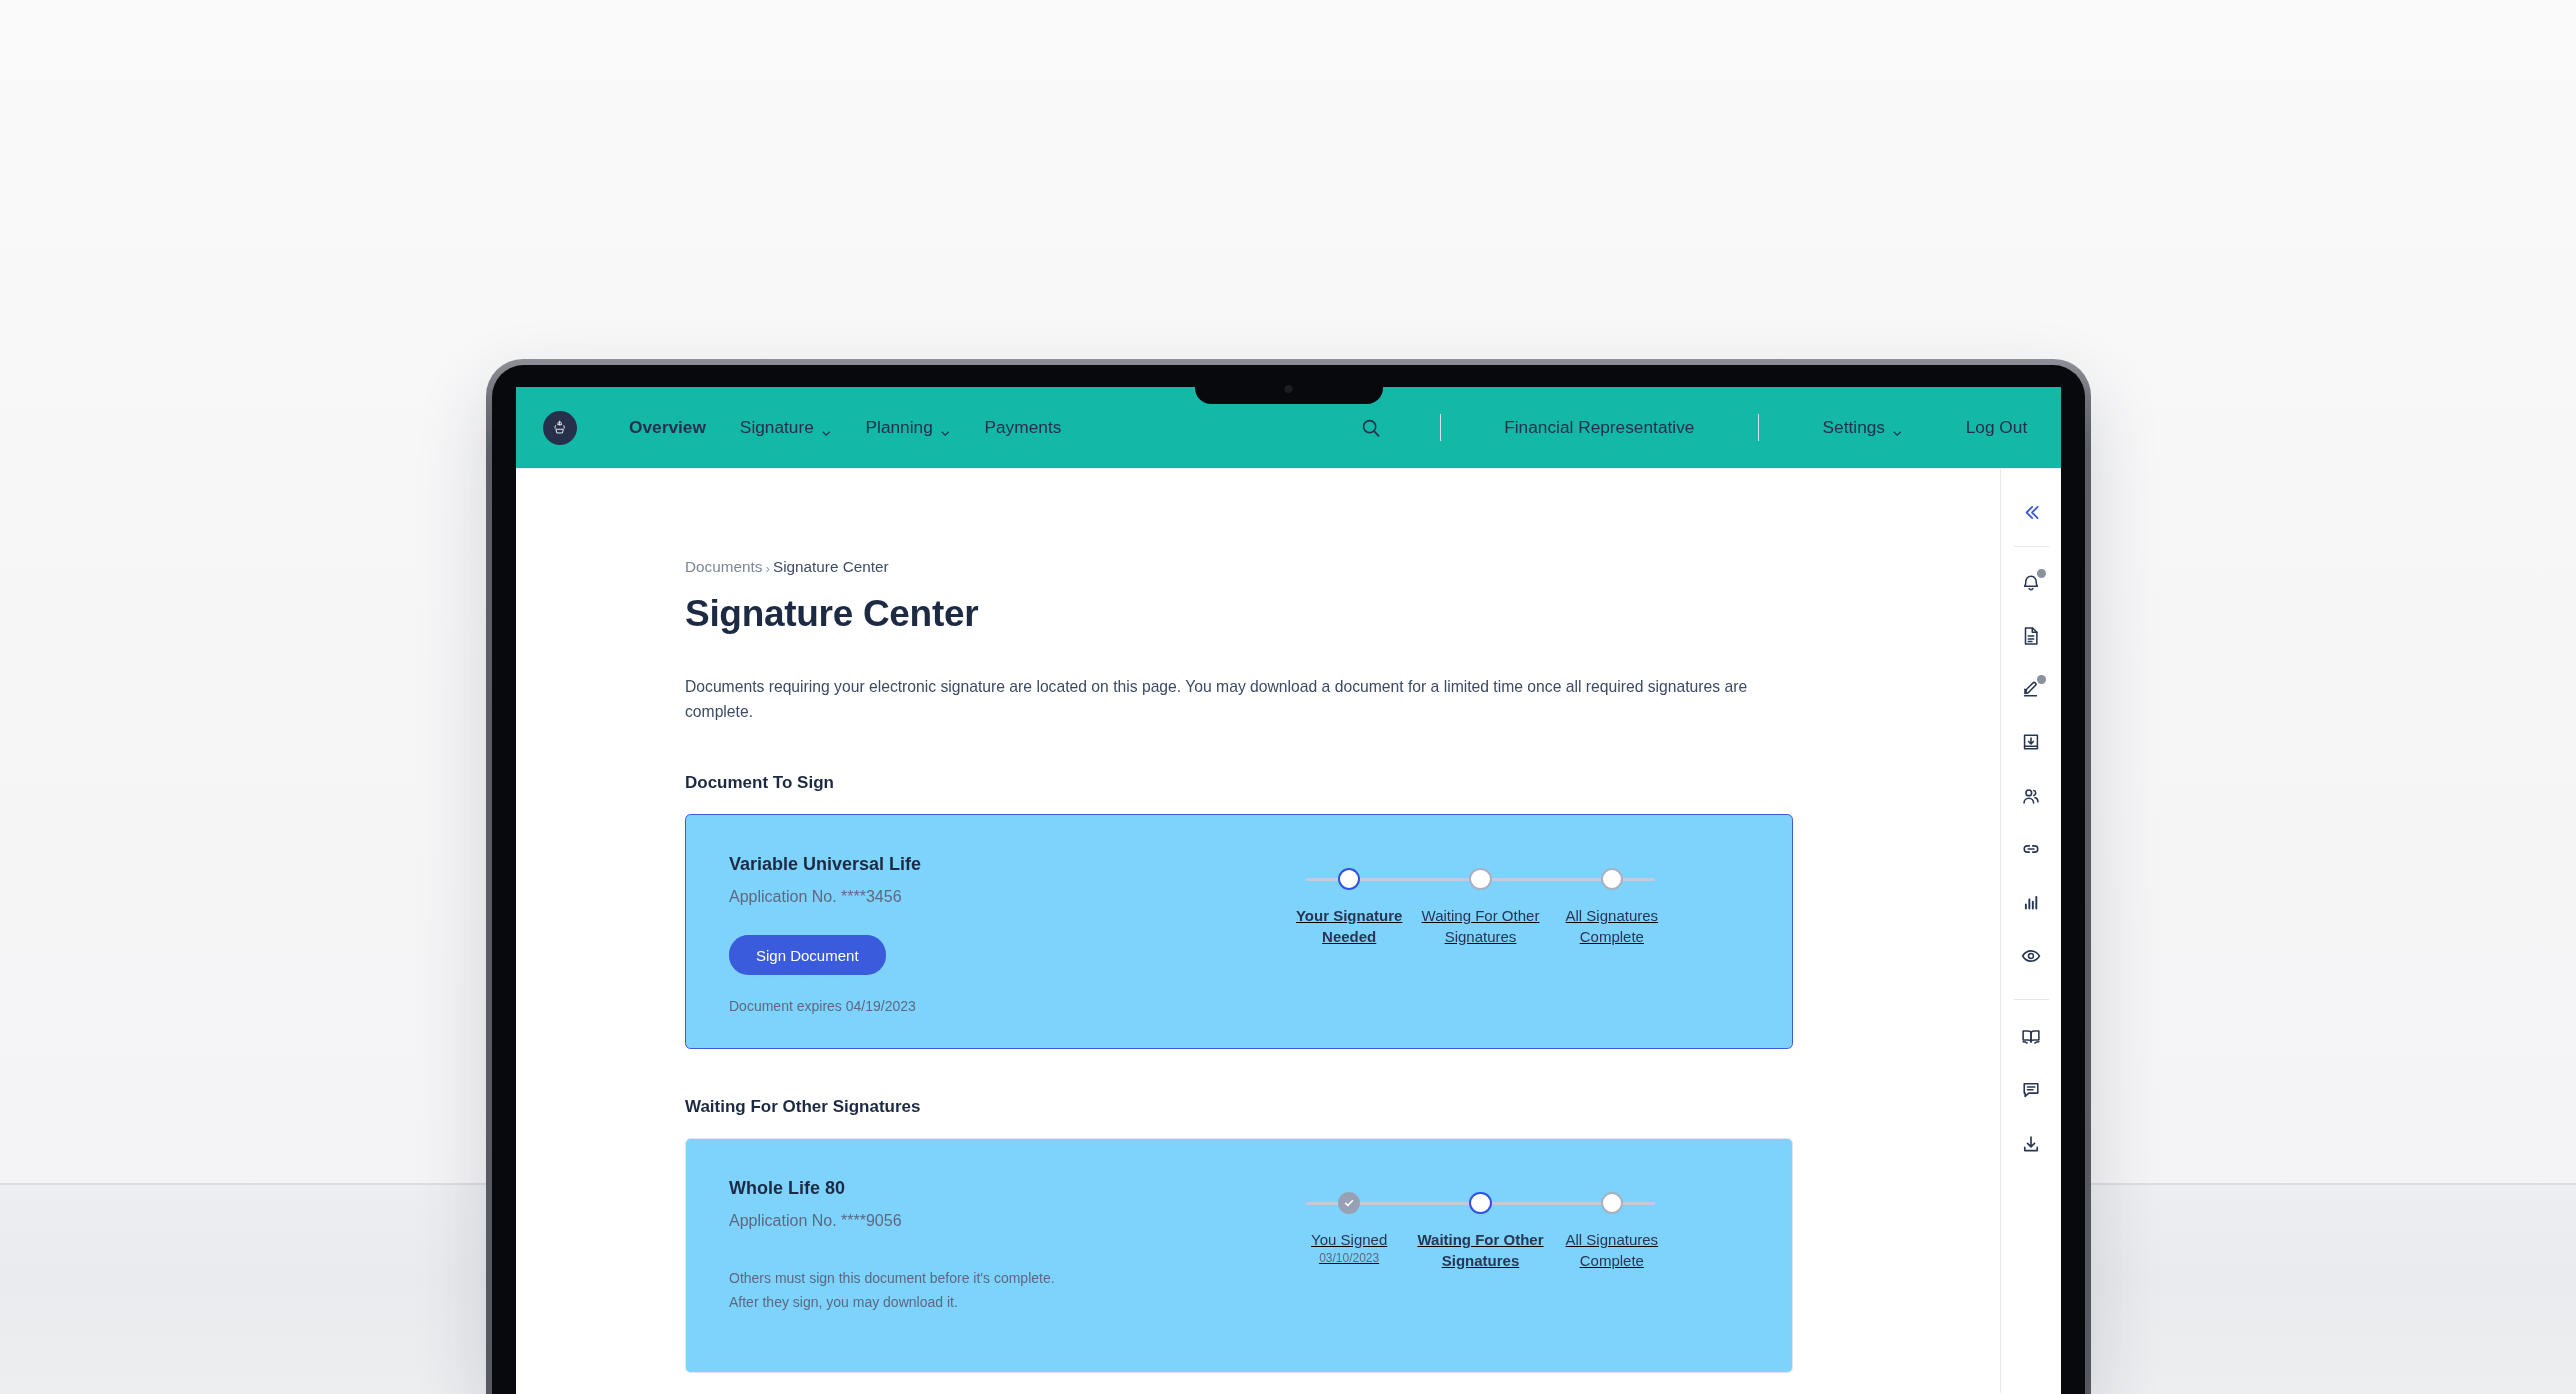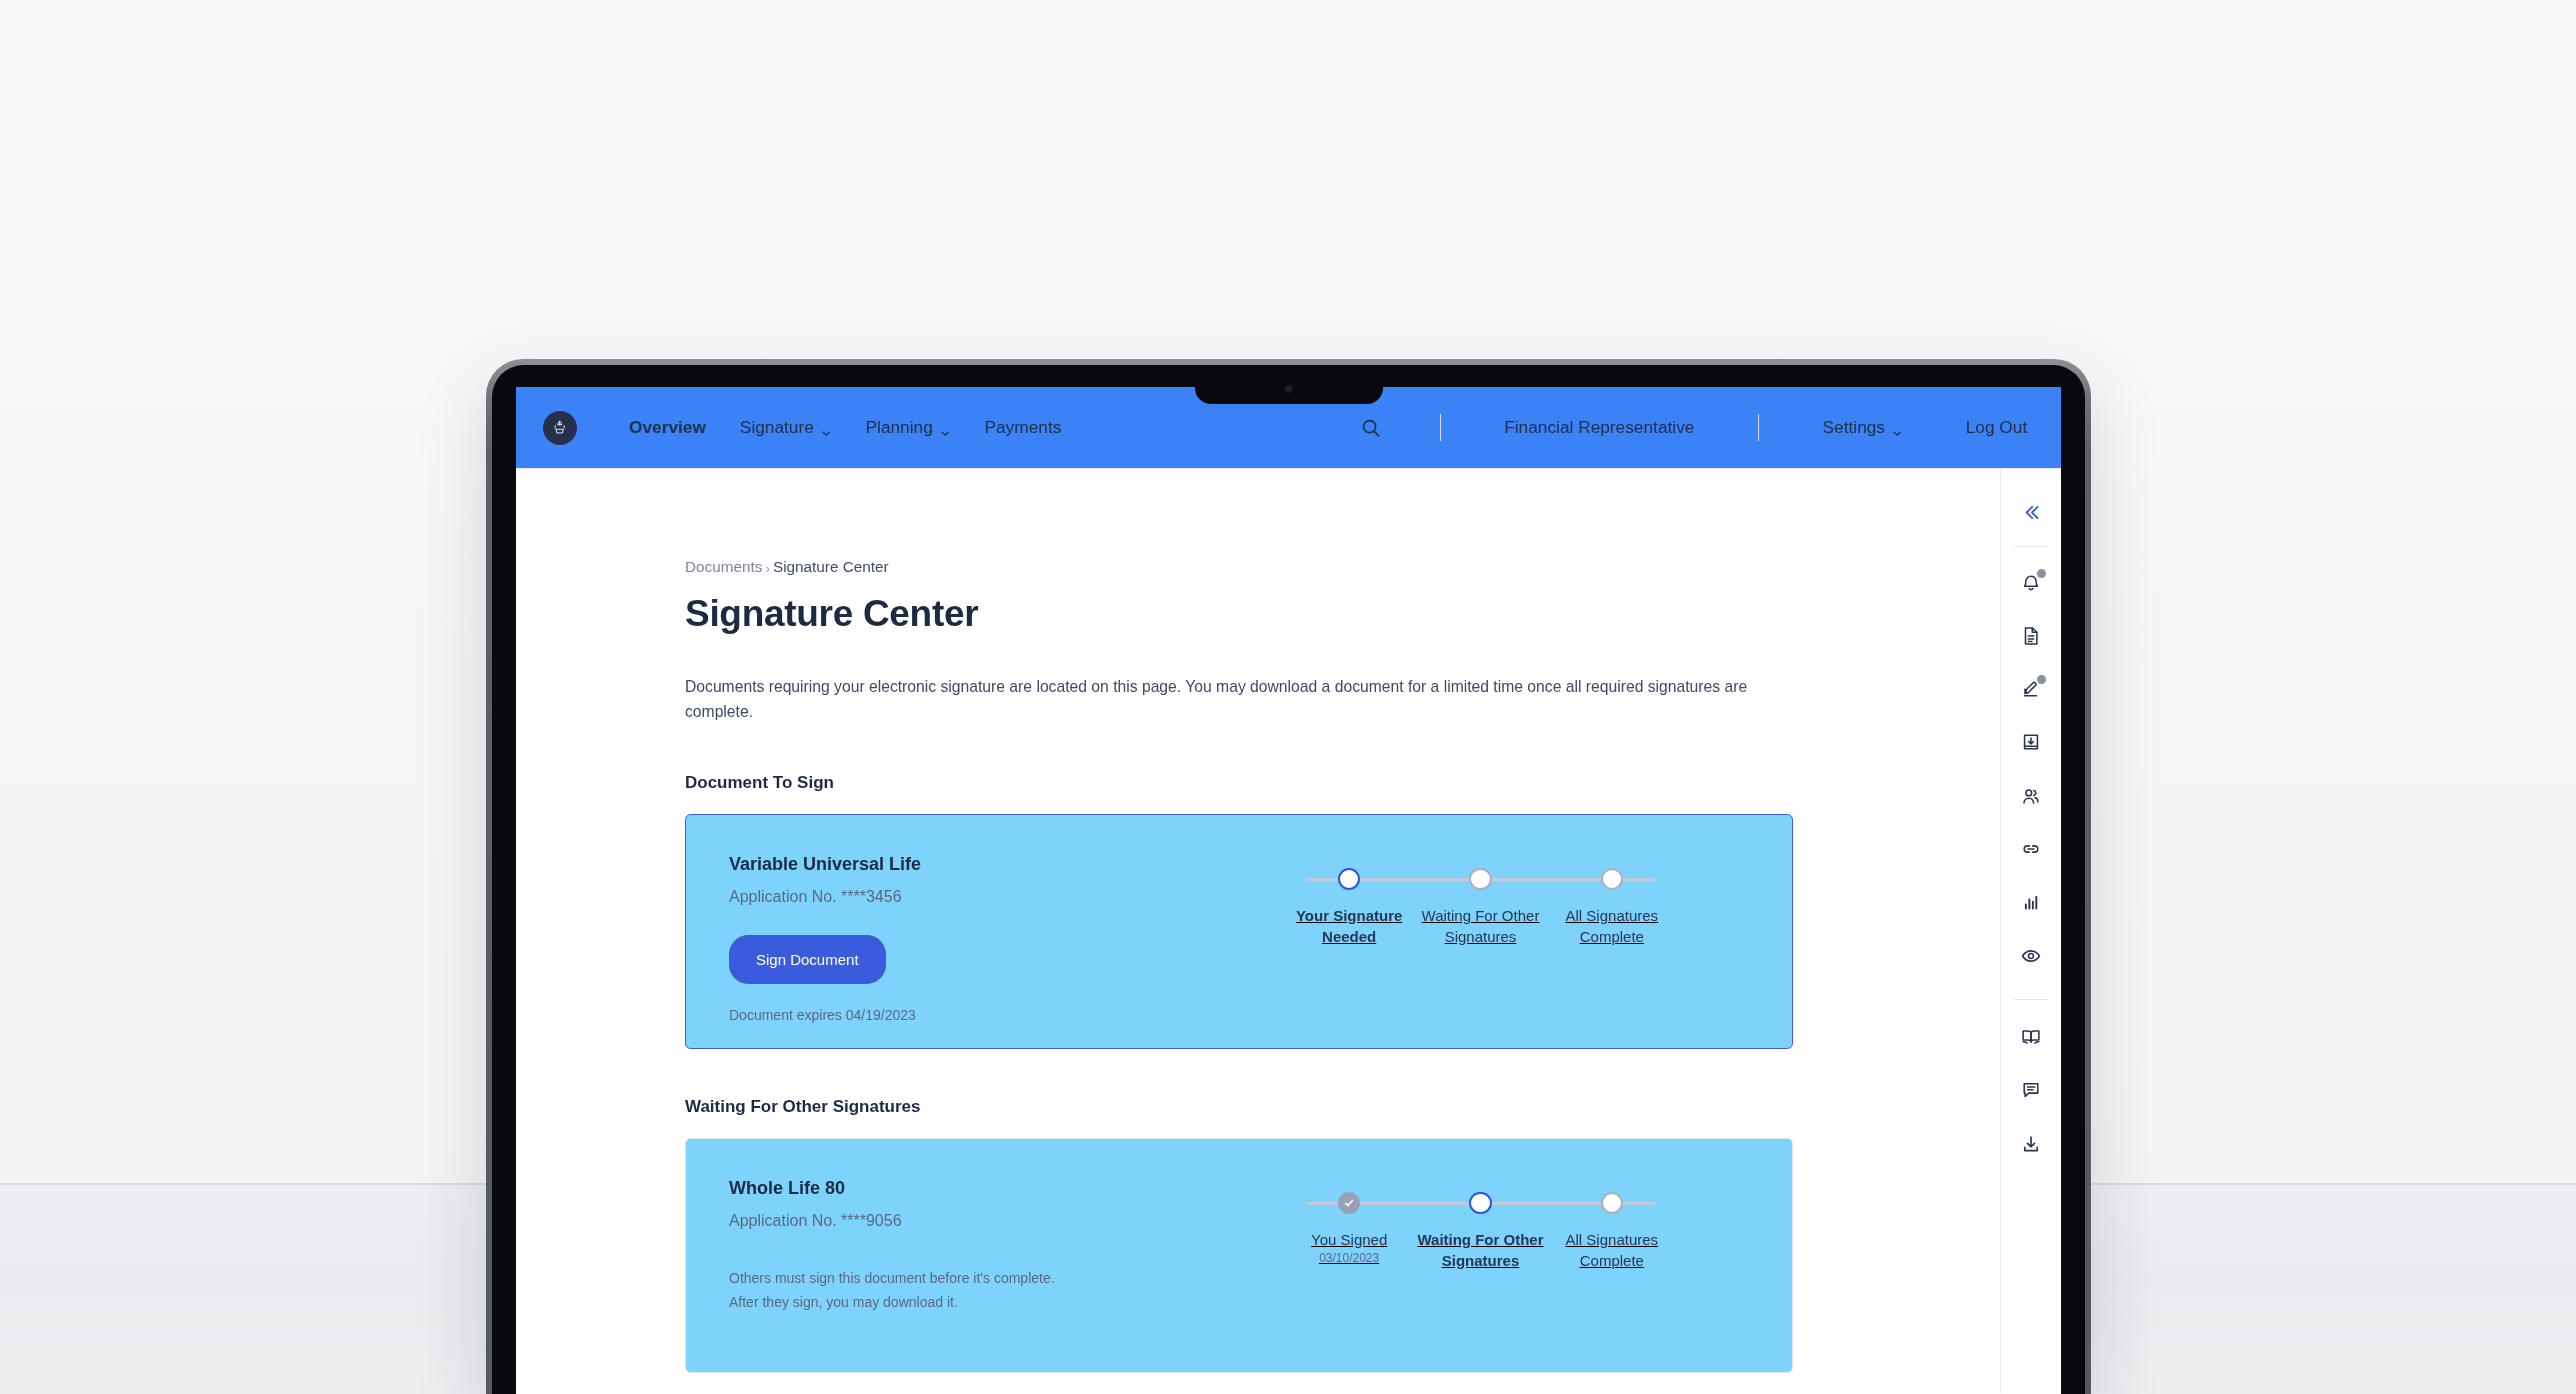--- a/index.html
+++ b/index.html
@@ -53,21 +53,21 @@
     width: 8.9px; height: 8.9px; border-radius: 50%;
     background: #1b1d22;
   }
   .screen {
     position: absolute; left: 30px; top: 28px; right: 30px; bottom: 0;
     background: #ffffff; overflow: hidden;
   }
 
   
   .nav {
-    position: relative; height: 82px; background: #3b82f6;
+    position: relative; height: 82px; background: #14b8a6;
     border-bottom: 0.8px solid #e9eaee;
     display: flex; align-items: center; padding: 0 29px 0 27px;
   }
   .brand-logo {
     width: 34px; height: 34px; border-radius: 50%;
     background: #26304b; flex: none;
     display: flex; align-items: center; justify-content: center;
     margin-right: 35px;
   }
   .brand-logo svg { width: 19.3px; height: 19.3px; }
@@ -116,21 +116,21 @@
     display: flex; align-items: stretch;
   }
   .card.primary { border: 1.6px solid #3a5bdc; }
   .card.muted   { border: 0.8px solid #e4e5ee; }
 
   .card-left { width: 483px; padding: 39px 0 0 43px; }
   .card-name { font-size: 18px; font-weight: 700; color: #1d2a44; }
   .card-sub  { font-size: 16px; color: #5d6880; margin-top: 13.7px; }
   .sign-btn {
     margin-top: 29px; display: inline-flex; align-items: center;
-    justify-content: center; height: 49px; padding: 0 27px;
+    justify-content: center; height: 40px; padding: 0 27px;
     border: none; border-radius: 19.3px; background: #3a5bdc; color: #fff;
     font-size: 15px; font-family: inherit; cursor: pointer;
   }
   .card-note { font-size: 14px; color: #5d6880; margin-top: 22.5px; }
   .card-note-block { margin-top: 37px; font-size: 14px; color: #5d6880; line-height: 1.68; }
 
   
   .stepper {
     flex: 1; position: relative;
     display: flex; align-items: flex-start; justify-content: center;

